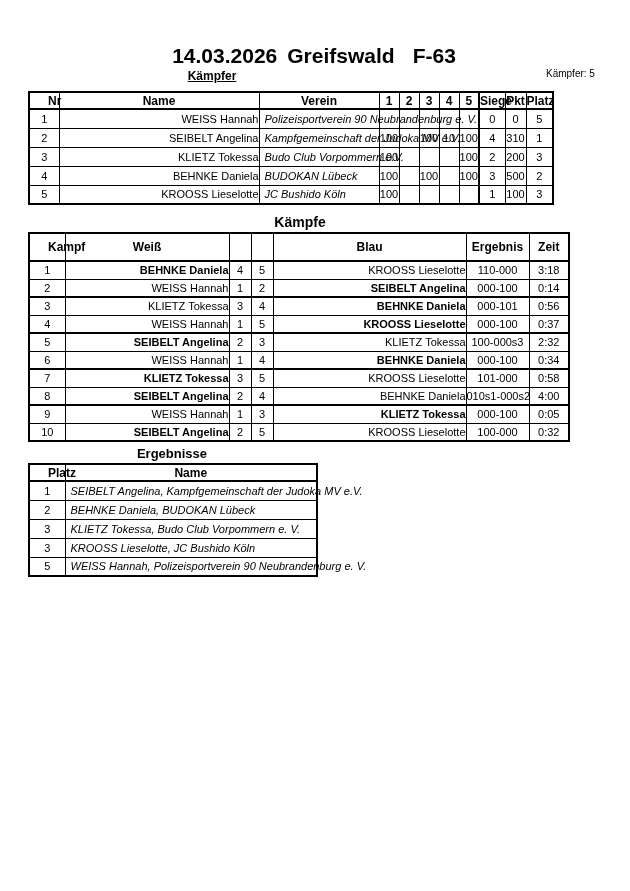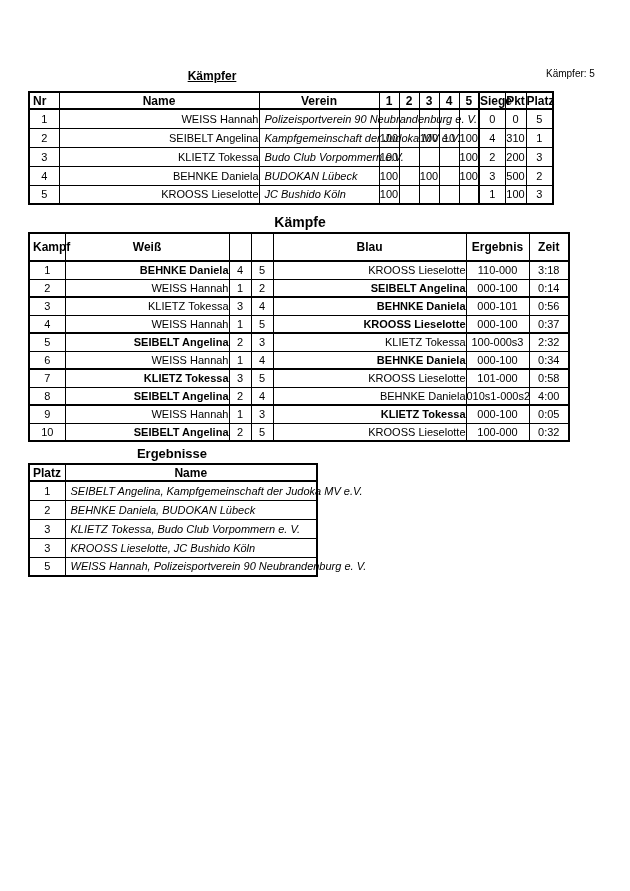--- a/index.html
+++ b/index.html
@@ -30,21 +30,21 @@
     position:absolute; border-collapse:collapse; table-layout:fixed;
     background:#fff; border:2px solid #000;
   }
   th, td {
     border:1px solid #000; font-size:11px; padding:0;
     vertical-align:middle; white-space:nowrap;
   }
   th { font-weight:bold; border-bottom:2px solid #000; font-size:12px; text-align:center; }
   td { text-align:center; }
   .l  { text-align:right; padding-left:12px; }
-  .th-left { text-align:left; padding-left:3px; }
+  .th-left { text-align:left; padding-left:18px; }
   .bold { font-weight:bold; }
   .thick-left { border-left:2px solid #000; }
   tr.round-end td { border-bottom:2px solid #000; }
 
   
   #t1 { left:28px; top:91px; width:524px; }
   #t1 th { height:17px; }
   #t1 td { height:19px; }
   #t1 th.squeeze { overflow:visible; }
 
@@ -63,20 +63,25 @@
   
   #t3 { left:28px; top:463px; width:288px; }
   #t3 th { height:17px; }
   #t3 td { height:19px; }
 </style>
 </head>
 <body>
 
 <div class="page">
 
+  <div class="title">
+    <span class="t-date">14.03.2026</span>
+    <span class="t-loc">Greifswald</span>
+    <span class="t-cat">F-63</span>
+  </div>
 
   <div class="sec-title st-kaempfer">Kämpfer</div>
   <div class="fighter-count">Kämpfer: 5</div>
 
   <table id="t1">
     <colgroup>
       <col style="width:30px">
         <col style="width:200px">
         <col style="width:120px">
       <col style="width:20px">

